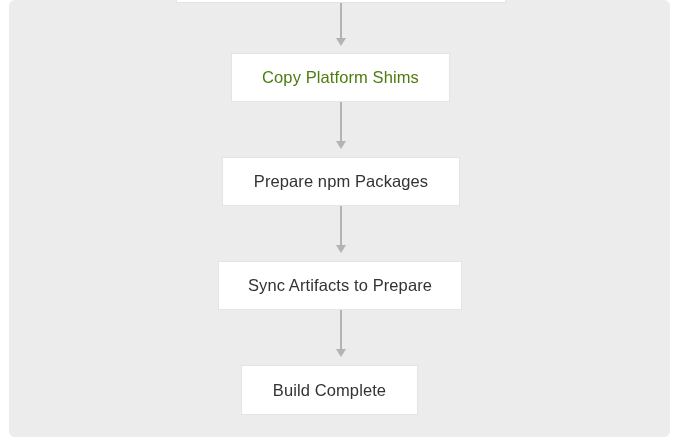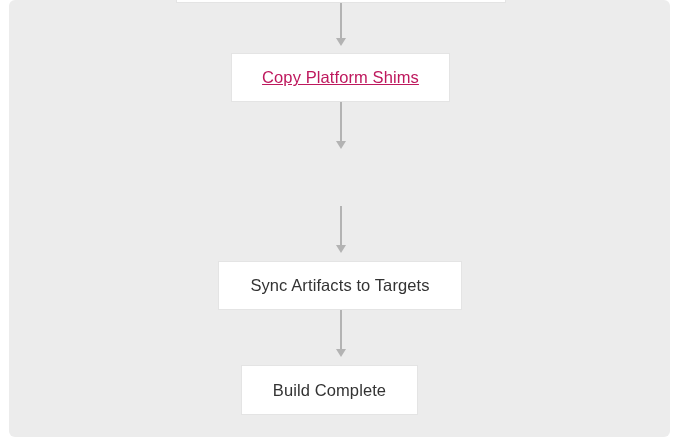--- a/index.html
+++ b/index.html
@@ -76,37 +76,40 @@
 
   <div class="flow-node clipped-top" style="left: 167px; top: -46px; width: 330px; height: 49px; background: rgb(255, 255, 255); border-color: rgb(228, 228, 228); color: rgb(51, 51, 51);">
     <span></span>
   </div>
 
   <div class="flow-edge" style="left: 331px; top: 3px;">
     <div class="edge-line" style="height: 35px; background: rgb(179, 179, 179);"></div>
     <div class="edge-arrowhead" style="top: 35px; border-top-color: rgb(179, 179, 179);"></div>
   </div>
 
-  <div class="flow-node" style="left: 222px; top: 53px; width: 219px; height: 49px; background: rgb(255, 255, 255); border-color: rgb(228, 228, 228); color: #be185d; text-decoration: underline;">
+  <div class="flow-node" style="left: 222px; top: 53px; width: 219px; height: 49px; background: rgb(255, 255, 255); border-color: rgb(228, 228, 228); color: #4d7c0f;">
     <span>Copy Platform Shims</span>
   </div>
 
   <div class="flow-edge" style="left: 331px; top: 102px;">
     <div class="edge-line" style="height: 39px; background: rgb(179, 179, 179);"></div>
     <div class="edge-arrowhead" style="top: 39px; border-top-color: rgb(179, 179, 179);"></div>
   </div>
 
+  <div class="flow-node" style="left: 213px; top: 157px; width: 238px; height: 49px; background: rgb(255, 255, 255); border-color: rgb(228, 228, 228); color: rgb(51, 51, 51);">
+    <span>Prepare npm Packages</span>
+  </div>
 
   <div class="flow-edge" style="left: 331px; top: 206px;">
     <div class="edge-line" style="height: 39px; background: rgb(179, 179, 179);"></div>
     <div class="edge-arrowhead" style="top: 39px; border-top-color: rgb(179, 179, 179);"></div>
   </div>
 
   <div class="flow-node" style="left: 209px; top: 261px; width: 244px; height: 49px; background: rgb(255, 255, 255); border-color: rgb(228, 228, 228); color: rgb(51, 51, 51);">
-    <span>Sync Artifacts to Targets</span>
+    <span>Sync Artifacts to Prepare</span>
   </div>
 
   <div class="flow-edge" style="left: 331px; top: 310px;">
     <div class="edge-line" style="height: 39px; background: rgb(179, 179, 179);"></div>
     <div class="edge-arrowhead" style="top: 39px; border-top-color: rgb(179, 179, 179);"></div>
   </div>
 
   <div class="flow-node" style="left: 232px; top: 365px; width: 177px; height: 50px; background: rgb(255, 255, 255); border-color: rgb(228, 228, 228); color: rgb(51, 51, 51);">
     <span>Build Complete</span>
   </div>

